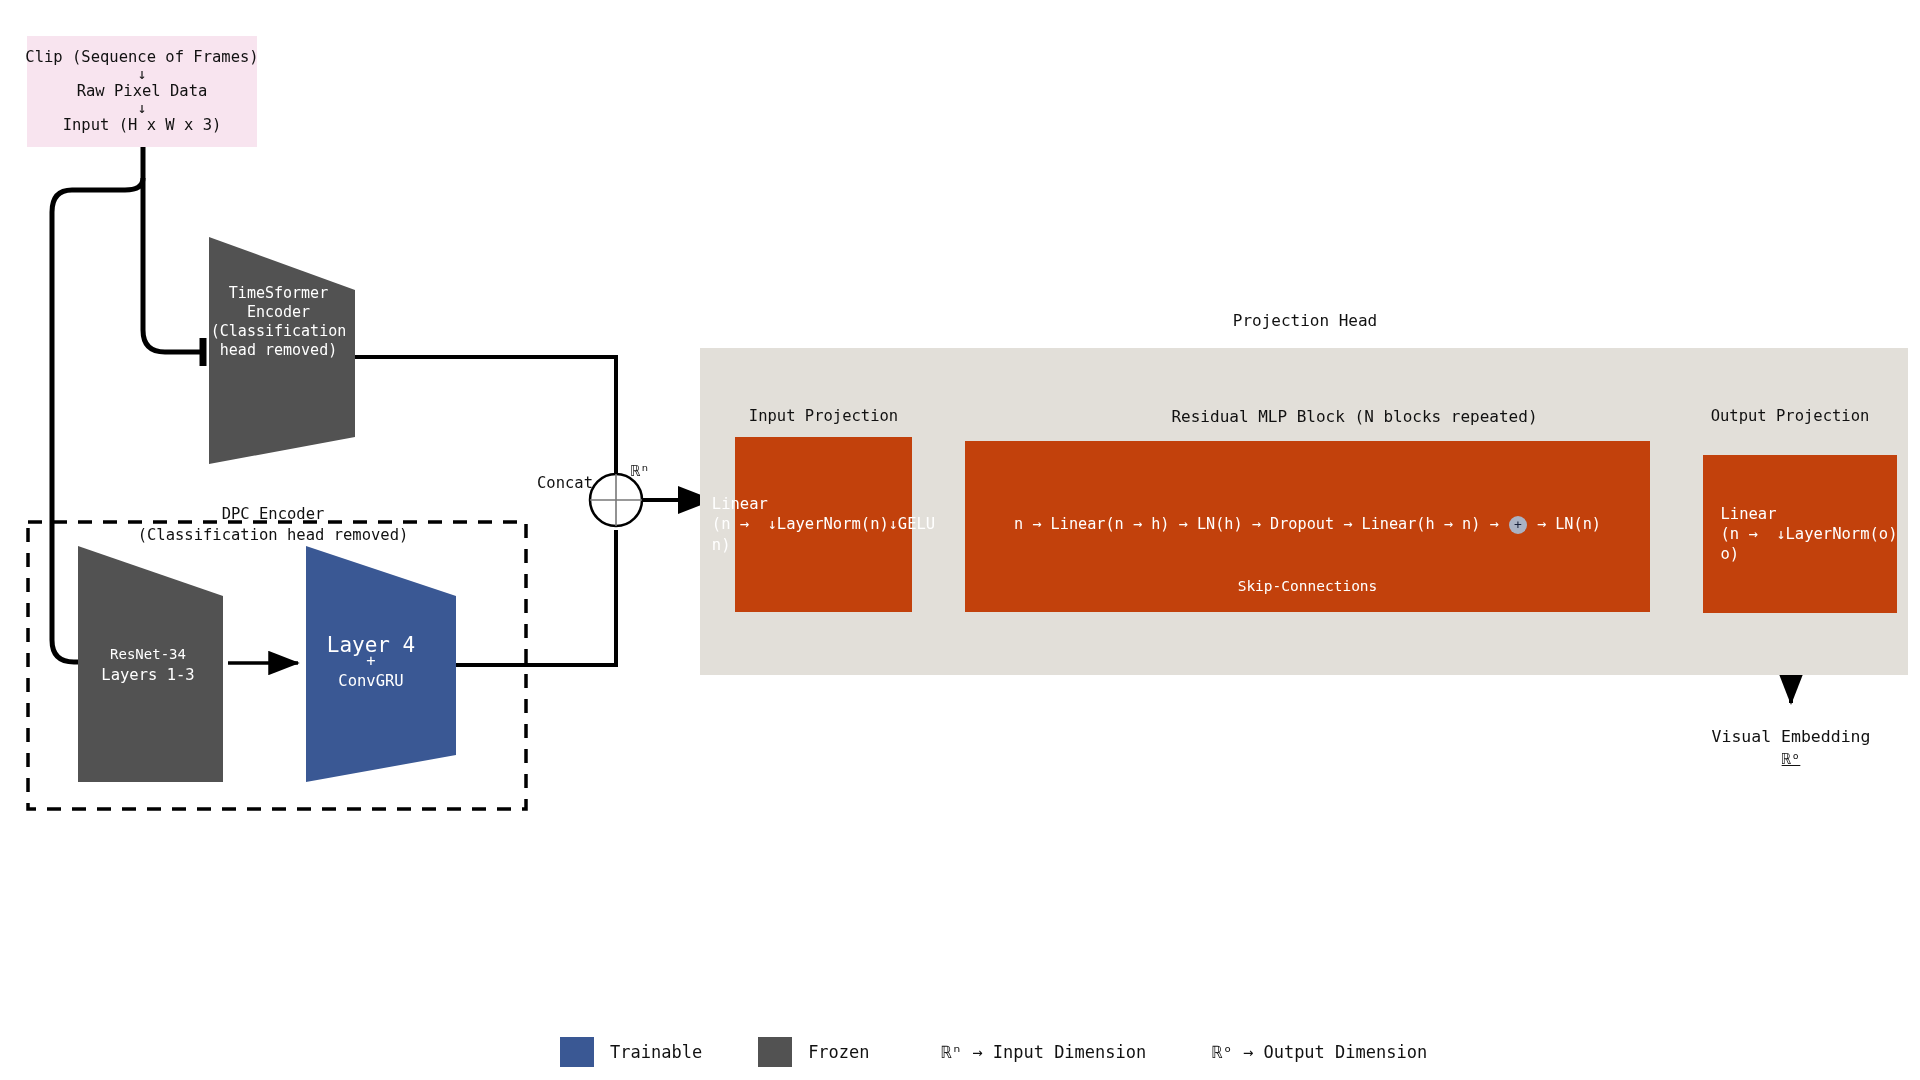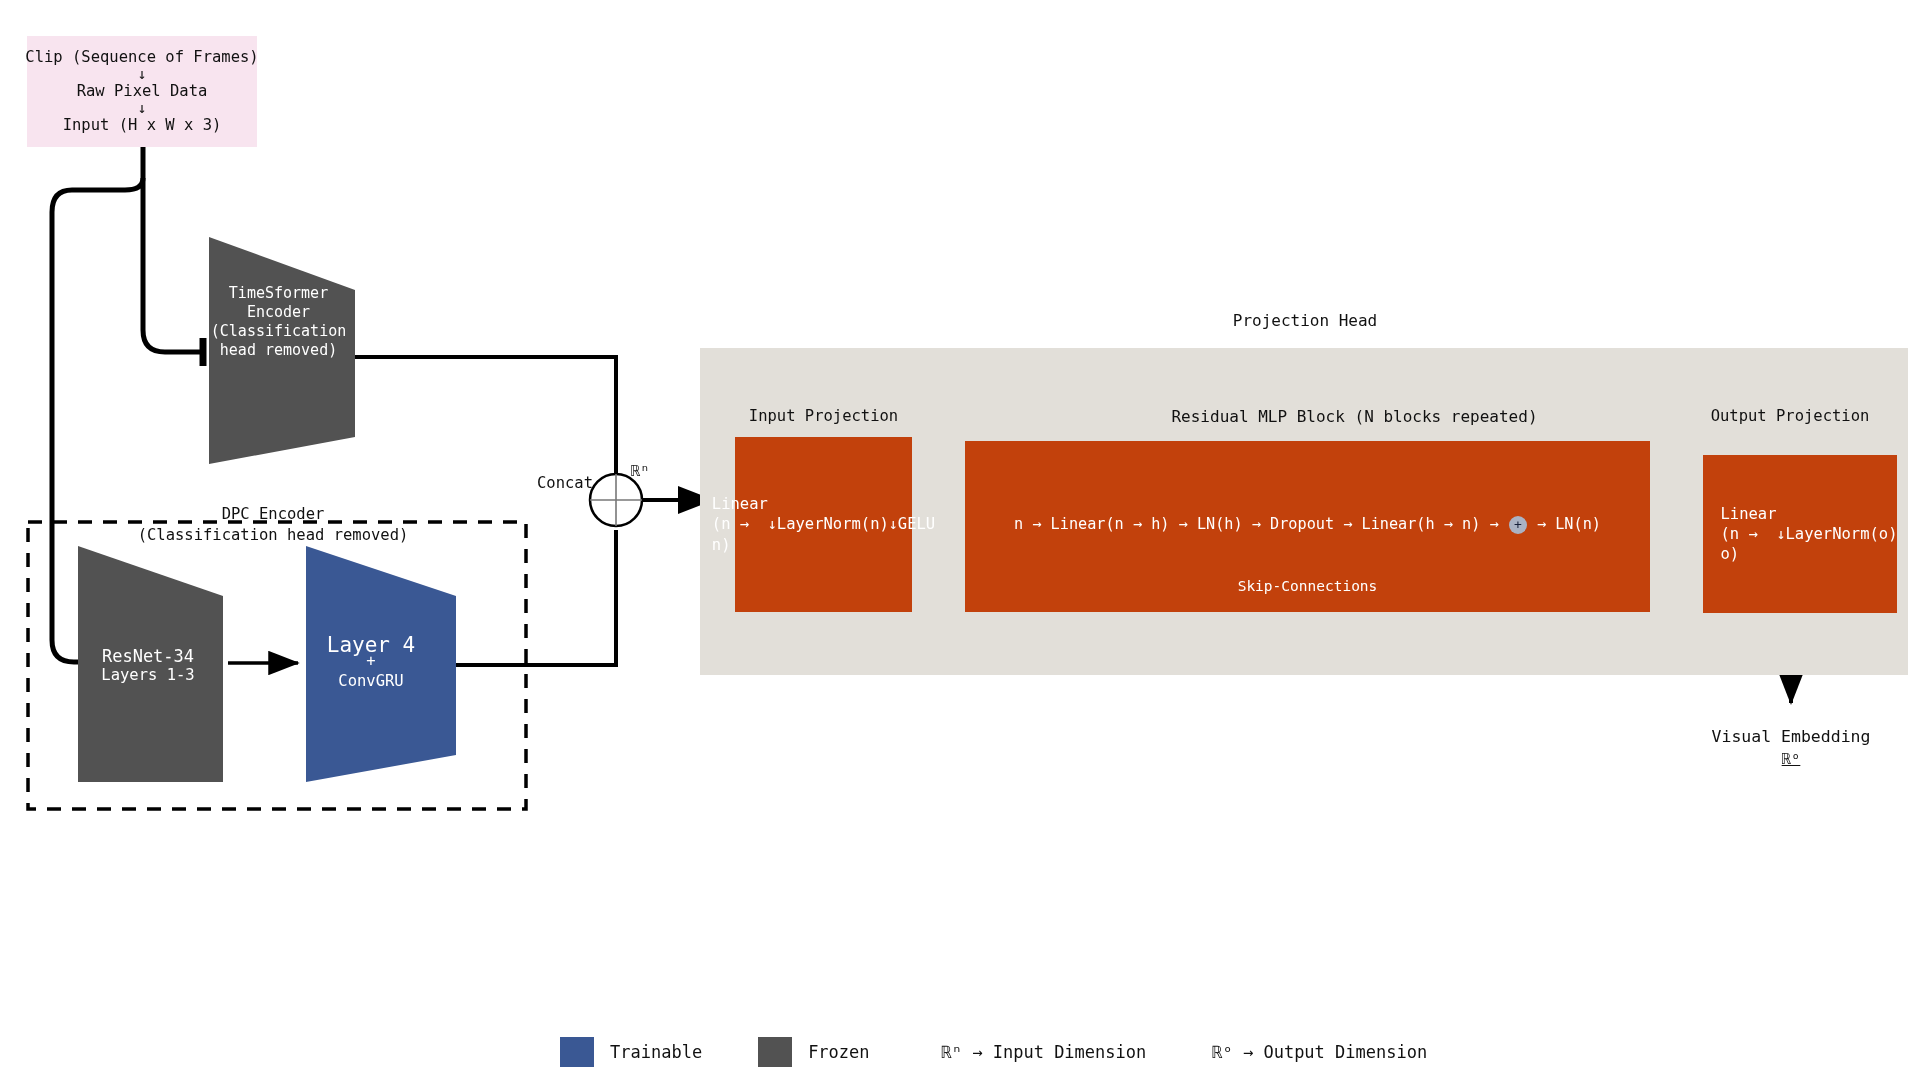--- a/index.html
+++ b/index.html
@@ -170,21 +170,21 @@
 </div>
 
 <div class="lbl light" style="left:196px; top:283px; width:165px; font-size:15px;">TimeSformer</div>
 <div class="lbl light" style="left:196px; top:302px; width:165px; font-size:15px;">Encoder</div>
 <div class="lbl light" style="left:196px; top:321px; width:165px; font-size:15px;">(Classification</div>
 <div class="lbl light" style="left:196px; top:340px; width:165px; font-size:15px;">head removed)</div>
 
 <div class="lbl dark" style="left:108px; top:504px; width:330px; font-size:15.5px;">DPC Encoder</div>
 <div class="lbl dark" style="left:108px; top:525px; width:330px; font-size:15.5px;">(Classification head removed)</div>
 
-<div class="lbl light" style="left:78px; top:645px; width:140px; font-size:17px;">ResNet-34</div>
+<div class="lbl light" style="left:78px; top:645px; width:140px; font-size:14px;">ResNet-34</div>
 <div class="lbl light" style="left:78px; top:665px; width:140px; font-size:15.5px;">Layers 1-3</div>
 
 <div class="lbl light" style="left:306px; top:631px; width:130px; font-size:21px;">Layer 4</div>
 <div class="lbl light" style="left:306px; top:651px; width:130px; font-size:15.5px;">+</div>
 <div class="lbl light" style="left:306px; top:671px; width:130px; font-size:15.5px;">ConvGRU</div>
 
 <div class="lbl dark" style="left:520px; top:473px; width:90px; font-size:15.5px; ">Concat</div>
 <div class="lbl dark" style="left:631px; top:461px; width:60px; font-size:15.5px; text-align:left;">ℝⁿ</div>
 
 <div class="ph-bg"></div>

